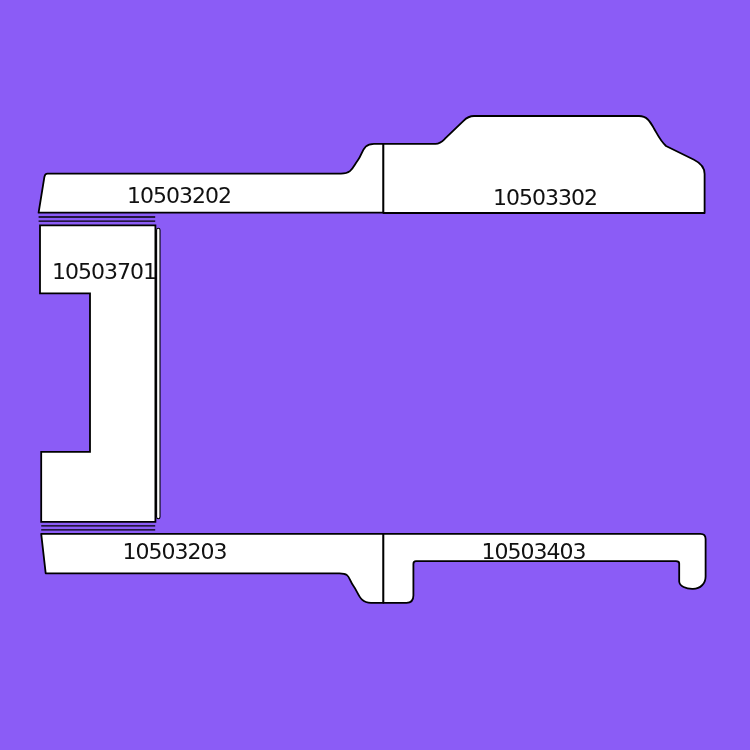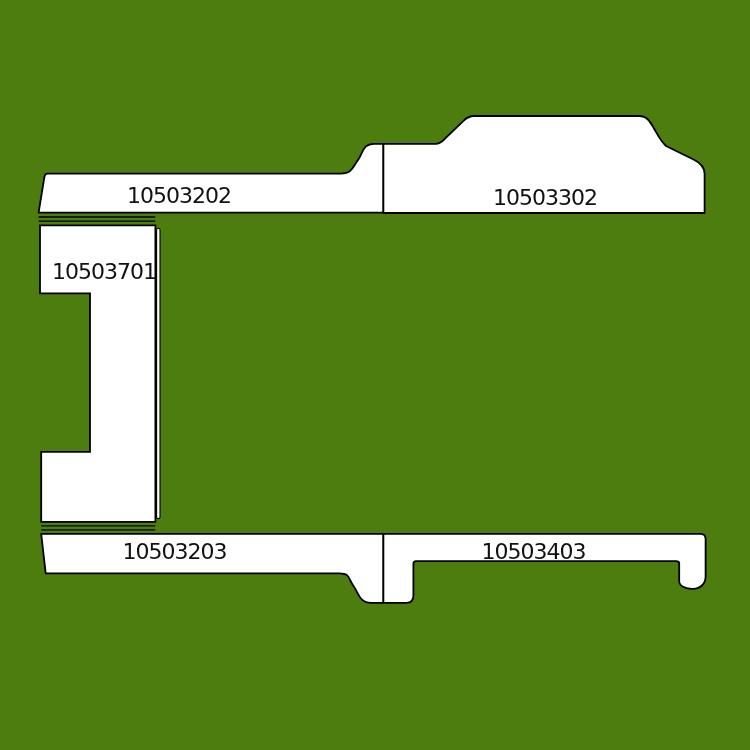--- a/index.html
+++ b/index.html
@@ -7,21 +7,21 @@
     padding: 0;
     background: #ffffff;
     width: 750px;
     height: 750px;
     overflow: hidden;
   }
   .canvas {
     position: relative;
     width: 750px;
     height: 750px;
-    background: #4d7c0f;
+    background: #8b5cf6;
   }
   svg {
     display: block;
     width: 750px;
     height: 750px;
   }
   .part-shape {
     fill: #ffffff;
     stroke: #000000;
     stroke-width: 1.8;

